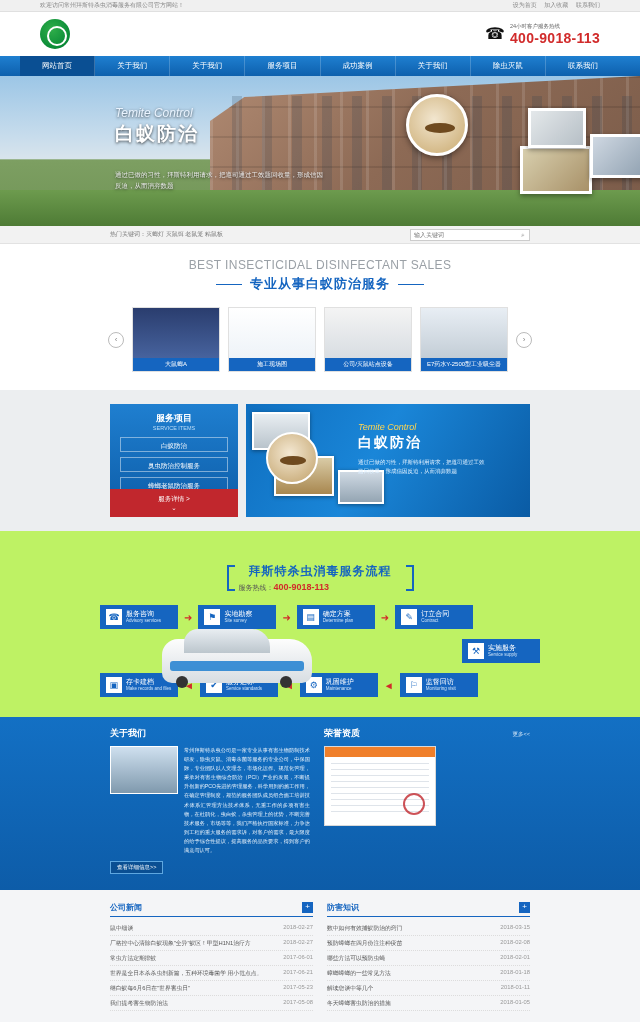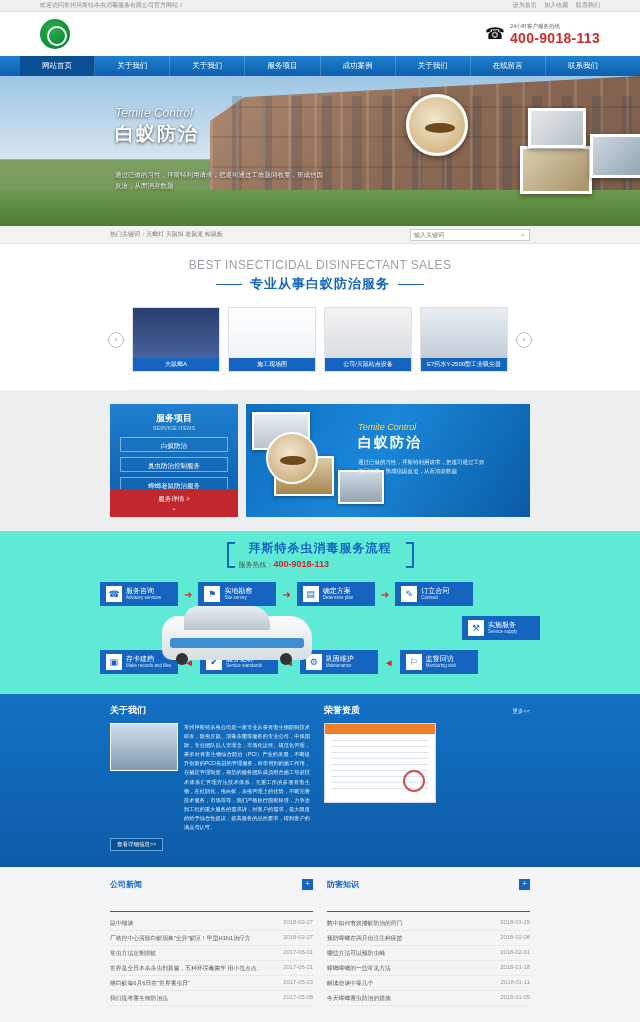--- a/index.html
+++ b/index.html
@@ -294,21 +294,21 @@
     width: 52px; height: 52px; border-radius: 50%;
     border: 2px solid #fff;
     background: radial-gradient(circle at 45% 40%, #f4e8d2, #c0a068);
   }
   .ri-circle::after {
     content: ""; position: absolute; left: 12px; top: 22px;
     width: 26px; height: 9px; border-radius: 50%; background: #6f4a1f;
   }
 
   
-  .process { padding: 9px 0 10px; background: #5eead4; }
+  .process { padding: 32px 0 10px; background: #bef264; }
   .proc-title {
     display: inline-block;
     font-size: 12px; font-weight: bold; color: #1565c0;
     letter-spacing: 1px;
     padding: 0 10px;
   }
   .proc-hot { font-size: 7px; color: #555; margin-top: 2px; }
   .proc-hot b { color: #d12b2b; font-size: 9px; }
   .proc-head-wrap {
     display: flex; align-items: center; justify-content: center; gap: 4px;
@@ -401,21 +401,21 @@
     width: 22px; height: 22px; border-radius: 50%;
     border: 2px solid #c1272d; opacity: .8;
   }
 
   
   .news { background: #f4f5f7; padding: 12px 110px 16px; display: flex; gap: 14px; }
   .news-col { flex: 1; }
   .news-title {
     display: flex; align-items: center;
     border-bottom: 1px solid #1565c0;
-    padding-bottom: 21px; margin-bottom: 4px;
+    padding-bottom: 3px; margin-bottom: 4px;
   }
   .news-title .nt { font-size: 8px; color: #1565c0; font-weight: bold; }
   .news-plus {
     margin-left: auto; width: 11px; height: 11px; background: #1565c0;
     color: #fff; font-size: 8px; line-height: 10px; text-align: center; cursor: pointer;
   }
   .news-item {
     display: flex; font-size: 5.8px; color: #555;
     padding: 2.5px 0; border-bottom: 1px dotted #dcdcdc;
     cursor: pointer;
@@ -460,21 +460,21 @@
     </div>
   </div>
 
   <div class="nav">
     <div class="nav-item active">网站首页</div>
     <div class="nav-item">关于我们</div>
     <div class="nav-item">关于我们</div>
     <div class="nav-item">服务项目</div>
     <div class="nav-item">成功案例</div>
     <div class="nav-item">关于我们</div>
-    <div class="nav-item">在线留言</div>
+    <div class="nav-item">除虫灭鼠</div>
     <div class="nav-item">联系我们</div>
   </div>
 
   <div class="banner">
     <div class="sky"></div>
     <div class="bldg"></div>
     <div class="windows"></div>
     <div class="lawn"></div>
     <div class="banner-caption">
       <div class="bc-en">Temite Control</div>

